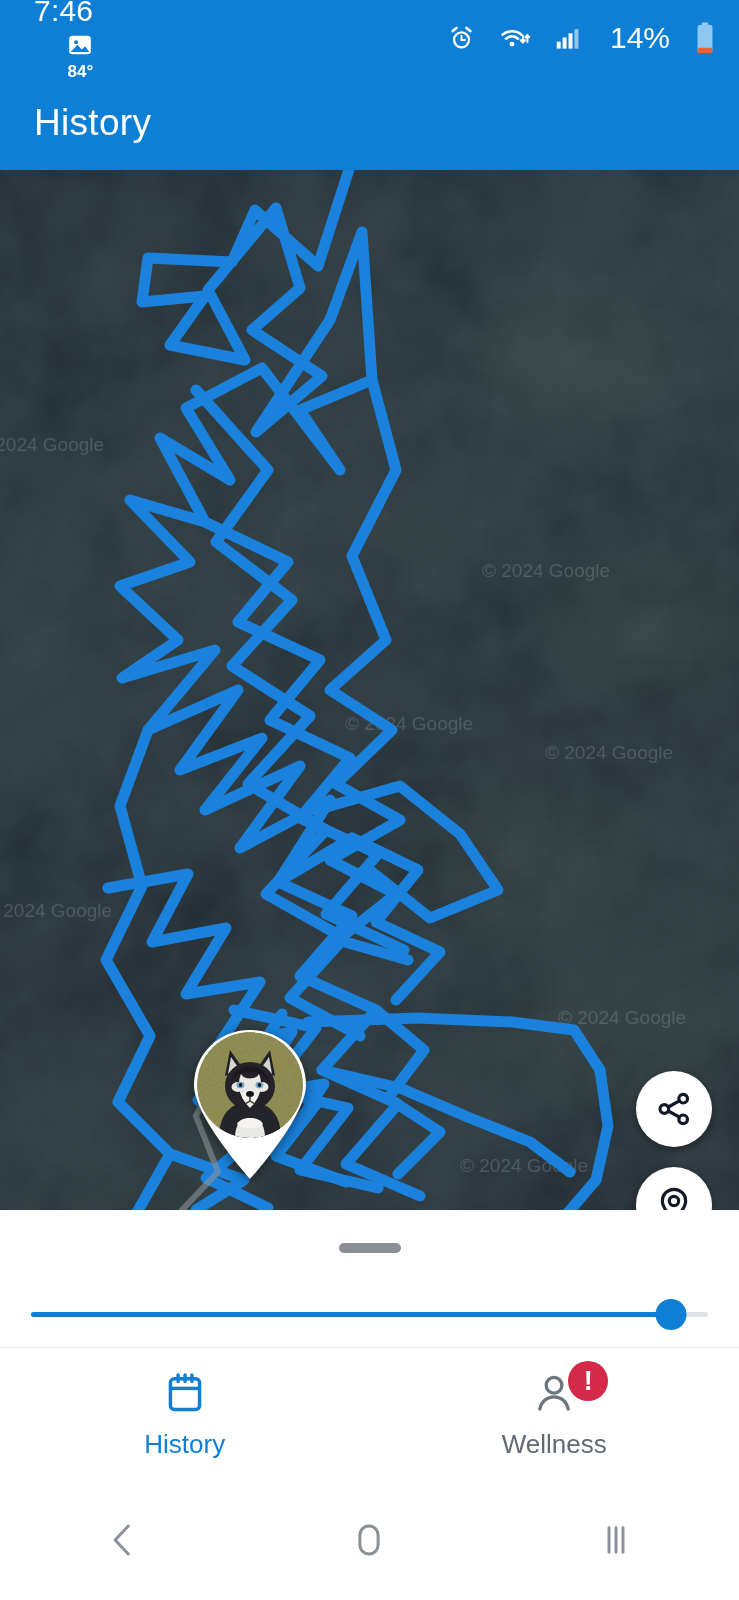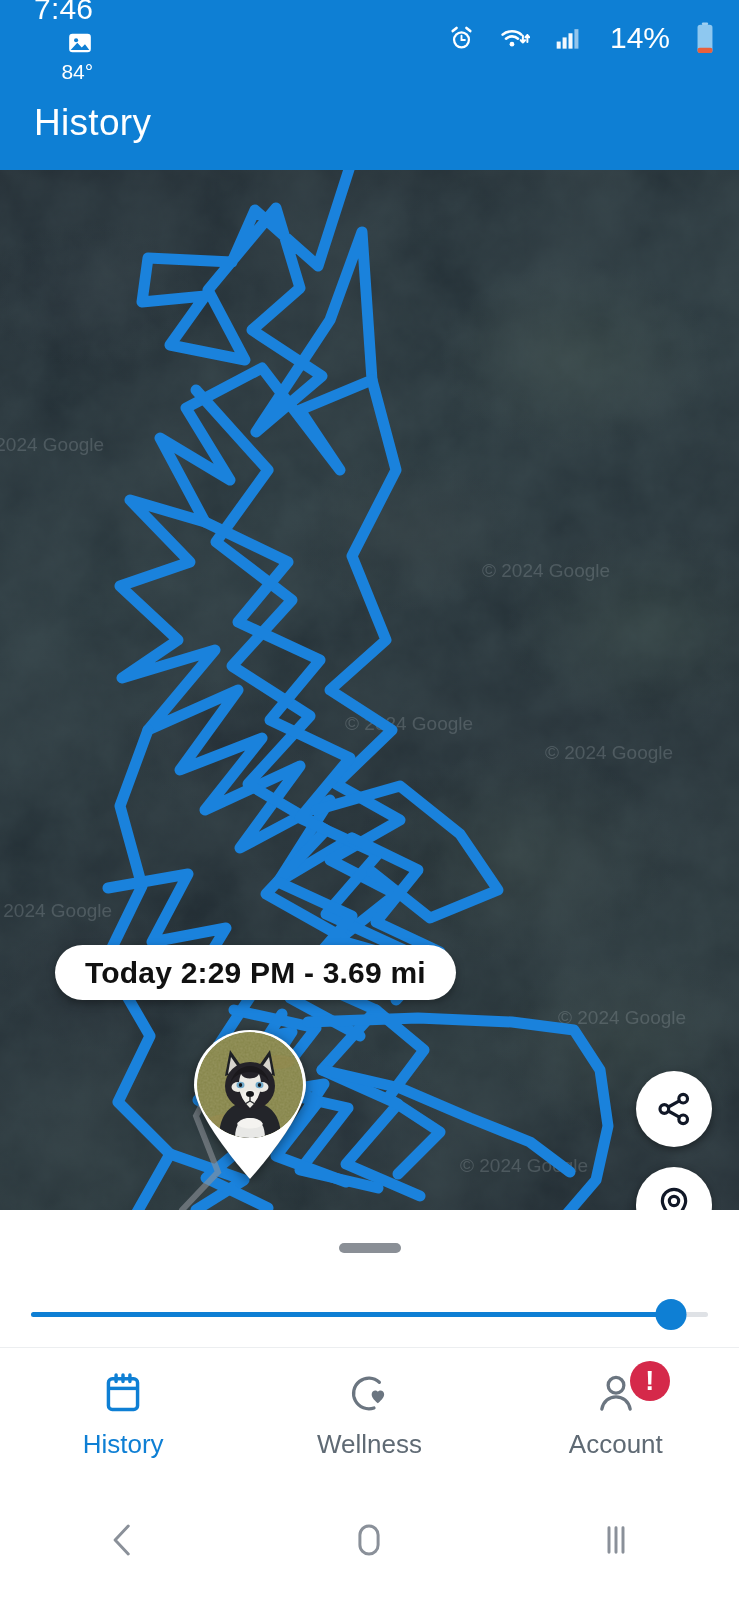--- a/index.html
+++ b/index.html
@@ -12,21 +12,21 @@
   .phone { width:739px; height:1600px; position:relative; overflow:hidden; background:#fff; }
 
   
   .statusbar {
     height:76px; background:#0E7FD4; color:#fff;
     display:flex; align-items:center; justify-content:space-between;
     padding:0 24px 0 34px;
   }
   .sb-left { display:flex; align-items:flex-end; gap:4px;flex-direction:column; }
   .sb-time { font-size:30px; letter-spacing:.2px; }
-  .sb-temp { font-size:21px; font-weight:normal; }
+  .sb-temp { font-size:17px; font-weight:bold; }
   .sb-right { display:flex; align-items:center; gap:25px; }
   .sb-pct { font-size:30px; margin-left:3px; }
   .icn { display:inline-block; line-height:0; }
 
   
   .appbar {
     height:94px; background:#0E7FD4; color:#fff;
     display:flex; align-items:center; padding:0 34px;
   }
   .appbar-title { font-size:37px; letter-spacing:.3px; }
@@ -230,23 +230,20 @@
         <path d="M254 888 L198 930 L256 966 L206 1008 L268 1038"></path>
         <path d="M376 840 L424 880 L388 928 L440 962 L398 1004"></path>
         <path d="M352 668 L418 700 L376 752 L440 782 L396 830"></path>
       </g>
     </svg>
 
     <svg class="track" viewBox="0 0 739 1040" preserveAspectRatio="none">
       <path d="M230 880 L196 946 L218 1002 L182 1040" fill="none" stroke="#8d9299" stroke-width="6" opacity=".6" stroke-linecap="round"></path>
     </svg>
 
-    <div class="chip chip-time">
-      <span>Today 2:29 PM - 3.69 mi</span>
-    </div>
 
     <div class="pin-marker">
       <svg width="148" height="168" viewBox="0 0 148 168" style="position:absolute;left:0;top:0;filter:drop-shadow(0 3px 6px rgba(0,0,0,.45));">
         <path d="M74 166 C74 166 18 104 18 72 C18 41 43 17 74 17 C105 17 130 41 130 72 C130 104 74 166 74 166 Z" fill="#ffffff"></path>
       </svg>
       <div class="pin-photo">
         <svg width="106" height="106" viewBox="0 0 106 106">
           <defs>
             <clipPath id="cc">
                 <circle cx="53" cy="53" r="53"></circle>
@@ -330,40 +327,31 @@
       <span class="icn">
         <svg width="46" height="46" viewBox="0 0 24 24" fill="none" stroke="#0E7FD4" stroke-width="1.8">
           <rect x="4.4" y="4.6" width="15.2" height="16" rx="2"></rect>
           <path d="M4.4 9.6 H19.6"></path>
           <path d="M8.4 2.6 V6 M12 2.6 V6 M15.6 2.6 V6" stroke-linecap="round"></path>
         </svg>
       </span>
       <span class="navlabel">History</span>
     </div>
 
-    <div class="navitem">
-      <span class="icn">
-        <svg width="46" height="46" viewBox="0 0 24 24" fill="none" stroke="#6b7580" stroke-width="1.7">
-          <path d="M17.4 6.4 A8 8 0 1 0 14.6 19.8" stroke-linecap="round"></path>
-          <path d="M16.6 17.4 C14.2 15.4 13.4 14.1 13.4 12.7 C13.4 11.5 14.3 10.7 15.3 10.7 C15.9 10.7 16.4 11 16.6 11.4 C16.9 11 17.4 10.7 18 10.7 C19 10.7 19.9 11.5 19.9 12.7 C19.9 14.1 19 15.4 16.6 17.4 Z" fill="#6b7580" stroke="none"></path>
-        </svg>
-      </span>
-      <span class="navlabel">Wellness</span>
-    </div>
 
 
     <div class="navitem">
       <span class="icn">
         <svg width="46" height="46" viewBox="0 0 24 24" fill="none" stroke="#6b7580" stroke-width="1.7">
           <circle cx="12" cy="8" r="4.1"></circle>
           <path d="M4.6 20.4 C5.4 16.4 8.4 14 12 14 C15.6 14 18.6 16.4 19.4 20.4" stroke-linecap="round"></path>
         </svg>
       </span>
       <span class="badge">!</span>
-      <span class="navlabel">Account</span>
+      <span class="navlabel">Wellness</span>
     </div>
   </div>
 
   <div class="sysnav">
     <div class="sysbtn">
       <span class="icn">
         <svg width="42" height="42" viewBox="0 0 24 24" fill="none" stroke="#8a9099" stroke-width="1.7" stroke-linecap="round" stroke-linejoin="round">
           <path d="M15 4 L7.5 12 L15 20"></path>
         </svg>
       </span>

